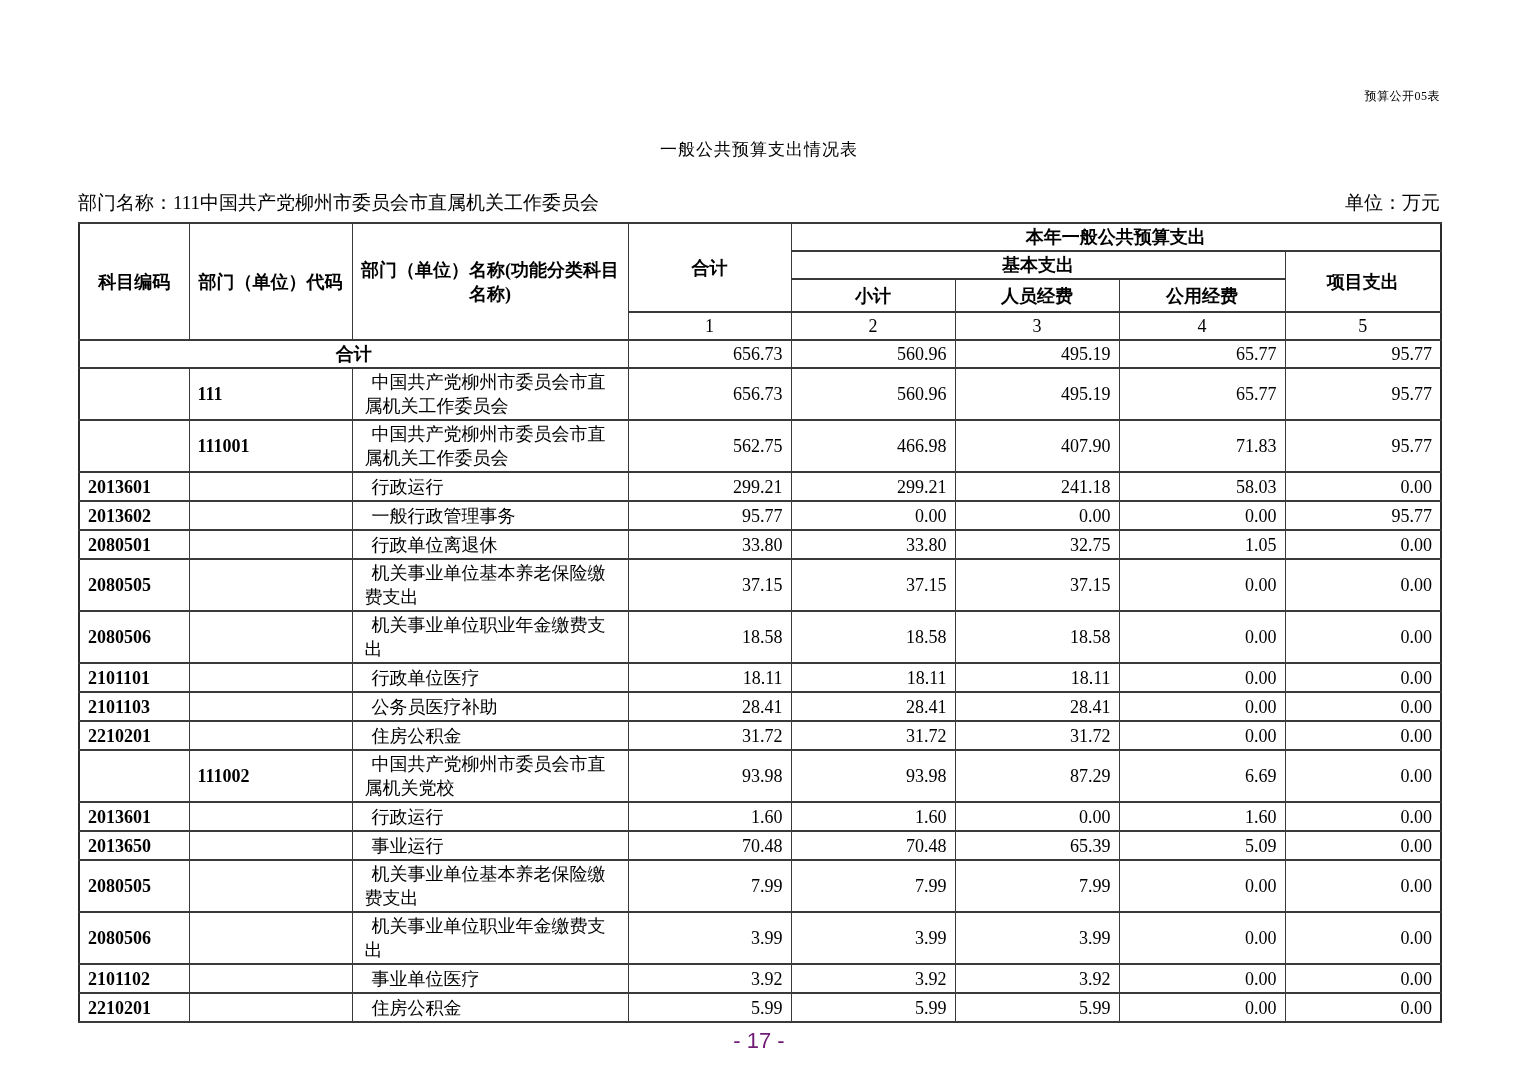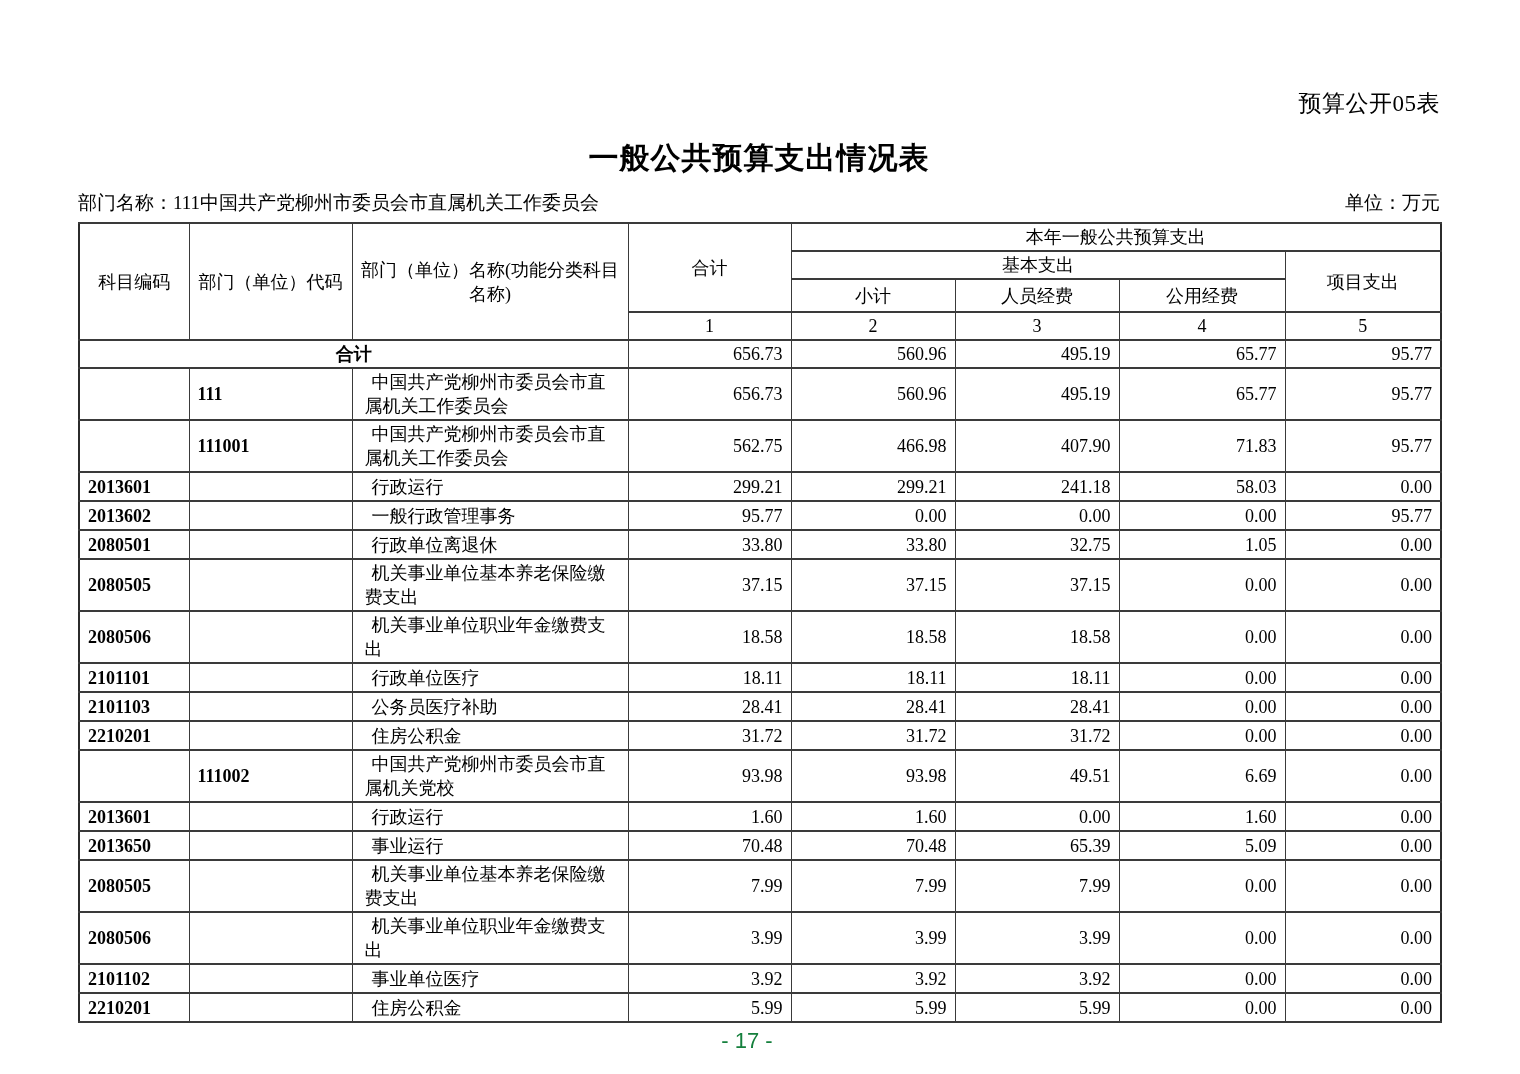--- a/index.html
+++ b/index.html
@@ -4,58 +4,58 @@
 <style>
   * { margin:0; padding:0; box-sizing:border-box; }
   html,body { background:#fff; }
   body {
     width:1520px; height:1074px; position:relative;
     font-family:"Liberation Serif","DejaVu Serif",serif;
     color:#000;
   }
   .doc-label {
     position:absolute; top:88px; right:80px;
-    font-size:23px; letter-spacing:0.5px;
+    font-size:12px; letter-spacing:0.5px;
   }
   .page-title {
     position:absolute; top:138px; left:78px; width:1362px;
-    text-align:center; font-size:30px; font-weight:bold; letter-spacing:1px;
+    text-align:center; font-size:17px; font-weight:normal; letter-spacing:1px;
   }
   .meta-line {
     position:absolute; top:190px; left:78px; width:1362px;
     display:flex; justify-content:space-between; font-size:19px;align-items:flex-end;
   }
   table.budget {
     position:absolute; top:222px; left:78px; width:1362px;
     border-collapse:collapse; table-layout:fixed;
     font-size:18px; line-height:24px;
     border:2px solid #2b2b2b;
   }
   .budget th, .budget td {
     border-left:1px solid #3a3a3a; border-right:1px solid #3a3a3a;
     border-top:2px solid #3a3a3a; border-bottom:2px solid #3a3a3a;
     vertical-align:middle; padding:1px 4px;
     overflow:hidden;
   }
-  .budget th { font-weight:normal; text-align:center;margin-top:28px; }
+  .budget th { font-weight:bold; text-align:center;margin-top:28px; }
   tr.h1 { height:26px; }
   tr.h2 { height:28px; }
   tr.h3 { height:33px; }
   tr.h4 { height:28px; }
   tr.h4 td { text-align:center; font-weight:normal; }
   tr.total-row { height:28px; }
   tr.total-row .total-label { text-align:center; font-weight:bold; padding:1px 2px; }
   tbody tr.data-row { height:29px; }
   td.code { text-align:left; padding-left:8px;font-weight:bold; }
   td.name { text-align:left; padding-left:12px; padding-right:5px; text-indent:7px; }
   td.num  { text-align:right; padding-right:8px; }
   .page-footer {
-    position:absolute; top:1028px; left:66px; width:1362px;
+    position:absolute; top:1028px; left:78px; width:1362px;
     text-align:center; font-family:"Liberation Sans","DejaVu Sans",sans-serif;
-    font-size:22px; color:#15803d;
+    font-size:22px; color:#701a75;
   }
 </style>
 </head>
 <body>
 
 <div class="doc-label">预算公开05表</div>
 
 <div class="page-title">一般公共预算支出情况表</div>
 
 <div class="meta-line">
@@ -218,21 +218,21 @@
     <td class="num">0.00</td>
     <td class="num">0.00</td>
   </tr>
 
   <tr class="data-row">
     <td class="code"></td>
     <td class="code">111002</td>
     <td class="name">中国共产党柳州市委员会市直属机关党校</td>
     <td class="num">93.98</td>
     <td class="num">93.98</td>
-    <td class="num">49.51</td>
+    <td class="num">87.29</td>
     <td class="num">6.69</td>
     <td class="num">0.00</td>
   </tr>
 
   <tr class="data-row">
     <td class="code">2013601</td>
     <td class="code"></td>
     <td class="name">行政运行</td>
     <td class="num">1.60</td>
     <td class="num">1.60</td>

